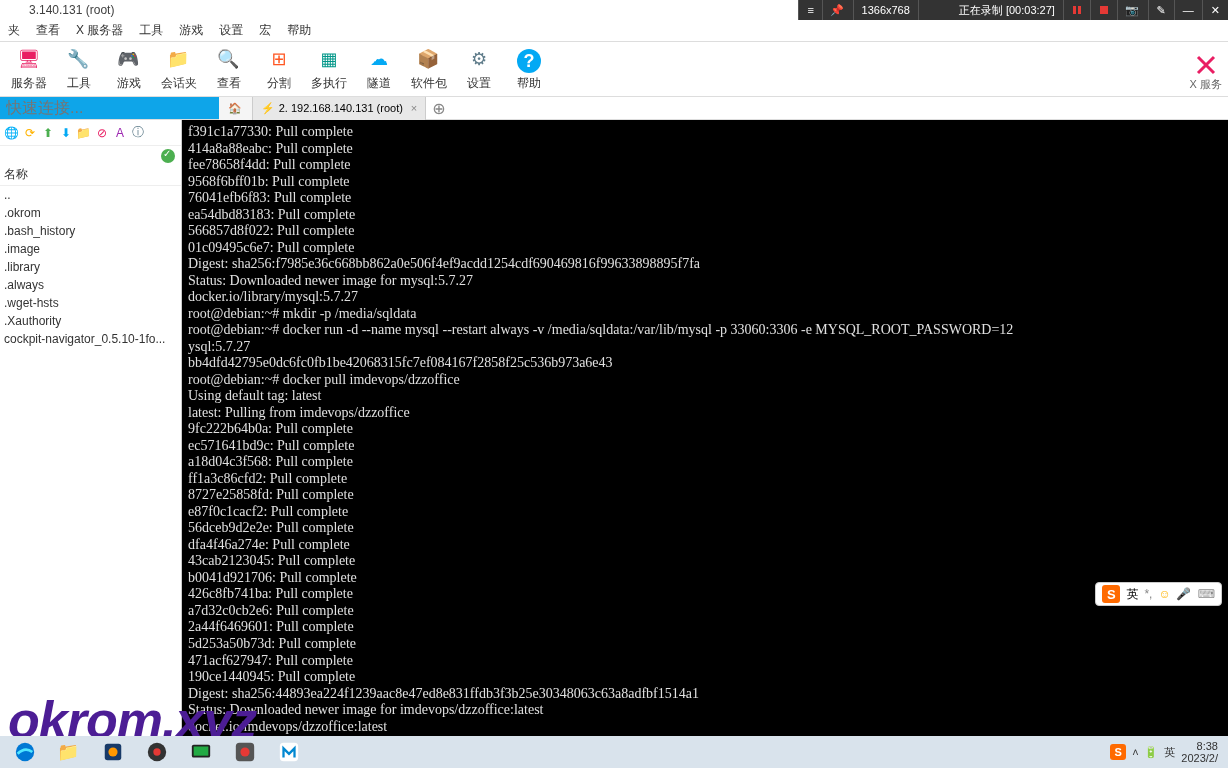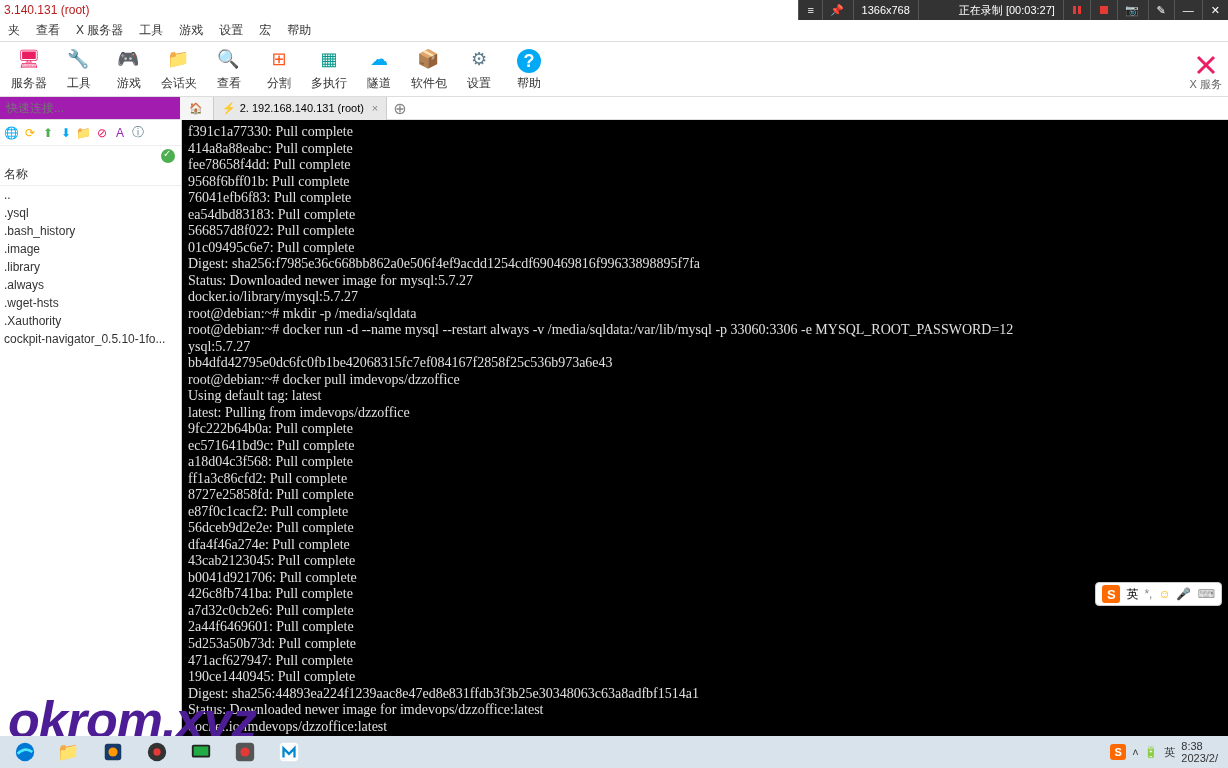--- a/index.html
+++ b/index.html
@@ -1,37 +1,37 @@
 <!DOCTYPE html>
 <html><head>
 <meta charset="utf-8">
 <style>
 * { margin: 0; padding: 0; box-sizing: border-box; font-family: "Microsoft YaHei", Arial, sans-serif; }
 body { width: 1228px; height: 768px; overflow: hidden; background: #f0f0f0; position: relative; }
 
 .title-bar { height: 20px; background: #fff; display: flex; align-items: center; font-size: 12px; padding: 0 4px; position: relative; }
-.title-bar .title { color: #b91c1c; }
+.title-bar .title { color: #404040; margin-left: 25px; }
 .title-bar .right-controls { position: absolute; right: 0; top: 0; height: 20px; display: flex; align-items: center; background: #333; color: #fff; font-size: 11px; }
 .title-bar .rcseg { padding: 0 8px; border-left: 1px solid #555; height: 20px; display: flex; align-items: center; gap: 4px; }
 .title-bar .rcseg.rec { color: #fff; padding-left: 40px; }
 .title-bar .pin { color: #3b9ae1; }
 .rec-ctrl { width: 10px; height: 10px; }
 
 .menu-bar { height: 22px; background: #fff; display: flex; align-items: center; font-size: 12px; border-bottom: 1px solid #ddd; }
 .menu-bar .item { padding: 0 8px; color: #333; cursor: pointer; }
 
 .toolbar { height: 54px; background: #fff; display: flex; align-items: flex-end; padding: 0 6px 4px; gap: 4px; }
 .toolbar .tbtn { width: 46px; text-align: center; font-size: 12px; color: #333; cursor: pointer; }
 .toolbar .tbtn .icon { width: 28px; height: 28px; margin: 0 auto 2px; display: flex; align-items: center; justify-content: center; font-size: 18px; }
 .toolbar .spacer { flex: 1; }
 .toolbar .x-serv { text-align: center; font-size: 11px; color: #666; }
 .toolbar .x-serv .xicon { width: 24px; height: 24px; margin: 0 auto; }
 
 .search-row { height: 24px; background: #fff; border-top: 1px solid #ddd; border-bottom: 1px solid #ddd; display: flex; align-items: center; }
-.search-row input { flex: 0 0 180px; height: 22px; border: none; padding: 0 6px; font-size: 12px; background: #a21caf; outline: none; }
+.search-row input { flex: 0 0 180px; height: 22px; border: none; padding: 0 6px; font-size: 16px; background: #0ea5e9; outline: none; }
 .tabs { flex: 1; display: flex; align-items: center; height: 24px; }
 .tab { height: 23px; display: flex; align-items: center; padding: 0 8px; font-size: 11px; border-right: 1px solid #ccc; gap: 4px; cursor: pointer; }
 .tab.home { background: #f5f5f5; width: 34px; justify-content: center; }
 .tab.active { background: #e8e8e8; }
 .tab .close { color: #888; margin-left: 4px; }
 
 .content { display: flex; height: 640px; }
 .sidebar { width: 182px; background: #fff; border-right: 1px solid #ccc; display: flex; flex-direction: column; }
 .sidebar .icon-row { height: 26px; display: flex; align-items: center; padding: 0 4px; gap: 2px; border-bottom: 1px solid #eee; }
 .icon-row .sb-icon { width: 16px; height: 16px; display: flex; align-items: center; justify-content: center; font-size: 12px; cursor: pointer; }
@@ -52,21 +52,21 @@
 .ime-bar { position: absolute; right: 6px; top: 582px; background: #fff; border: 1px solid #ccc; border-radius: 4px; height: 24px; display: flex; align-items: center; padding: 0 6px; gap: 6px; font-size: 12px; }
 .ime-bar .sogou { background: #ff6a00; color: #fff; width: 18px; height: 18px; border-radius: 3px; display: flex; align-items: center; justify-content: center; font-weight: bold; font-size: 13px; }
 .ime-bar .iicon { color: #888; cursor: pointer; }
 
 .taskbar { position: absolute; left: 0; right: 0; bottom: 0; height: 32px; background: #d9e3ec; display: flex; align-items: center; padding: 0 4px; }
 .taskbar .tleft { display: flex; gap: 2px; align-items: center; height: 100%; }
 .taskbar .ticon { width: 42px; height: 30px; display: flex; align-items: center; justify-content: center; cursor: pointer; font-size: 18px; }
 .taskbar .tspacer { flex: 1; }
 .taskbar .tright { display: flex; align-items: center; gap: 6px; font-size: 11px; color: #333; padding-right: 6px; }
 .taskbar .tray-icon { cursor: pointer; }
-.taskbar .clock { line-height: 1.1; }
+.taskbar .clock { text-align: right; line-height: 1.1; }
 </style>
 </head>
 <body>
 
 <div class="title-bar">
   <span class="title">3.140.131 (root)</span>
   <div class="right-controls">
     <div class="rcseg">≡</div>
     <div class="rcseg">
         <span class="pin">📌</span>
@@ -149,21 +149,21 @@
       <span class="sb-icon" style="color:#e91e63">⊘</span>
       <span class="sb-icon" style="color:#9c27b0">A</span>
       <span class="sb-icon" style="color:#607d8b">ⓘ</span>
     </div>
     <div class="status-row">
         <div class="ok"></div>
       </div>
     <div class="head">名称</div>
     <div class="file-list">
       <div class="fitem">..</div>
-      <div class="fitem">.ysql</div>
+      <div class="fitem">.okrom</div>
       <div class="fitem">.bash_history</div>
       <div class="fitem">.image</div>
       <div class="fitem">.library</div>
       <div class="fitem">.always</div>
       <div class="fitem">.wget-hsts</div>
       <div class="fitem">.Xauthority</div>
       <div class="fitem">cockpit-navigator_0.5.10-1fo...</div>
     </div>
     <div class="bottom-panel">
       <span>▸</span>

